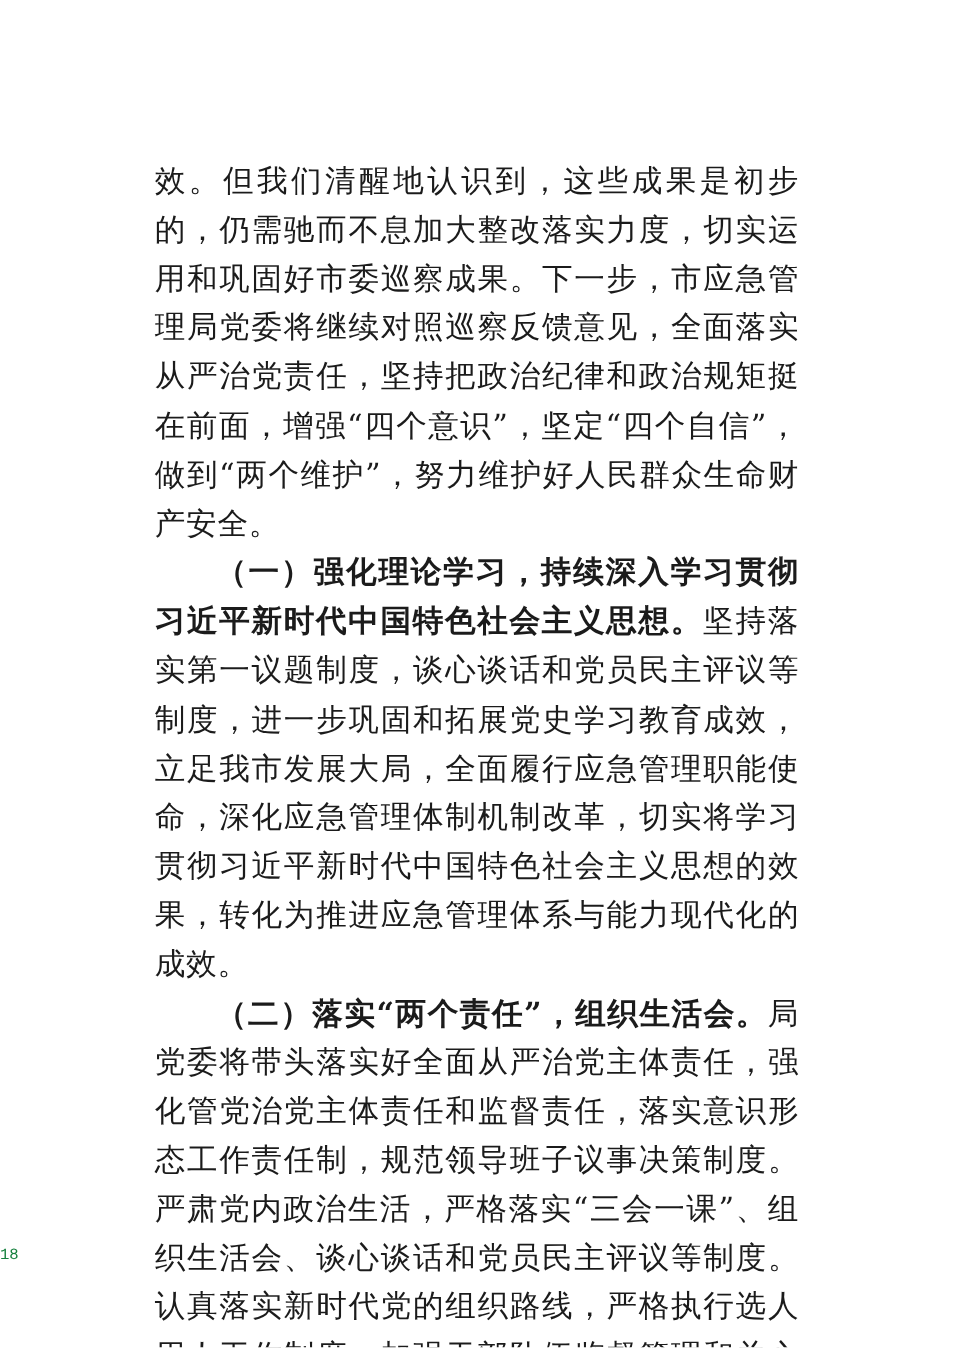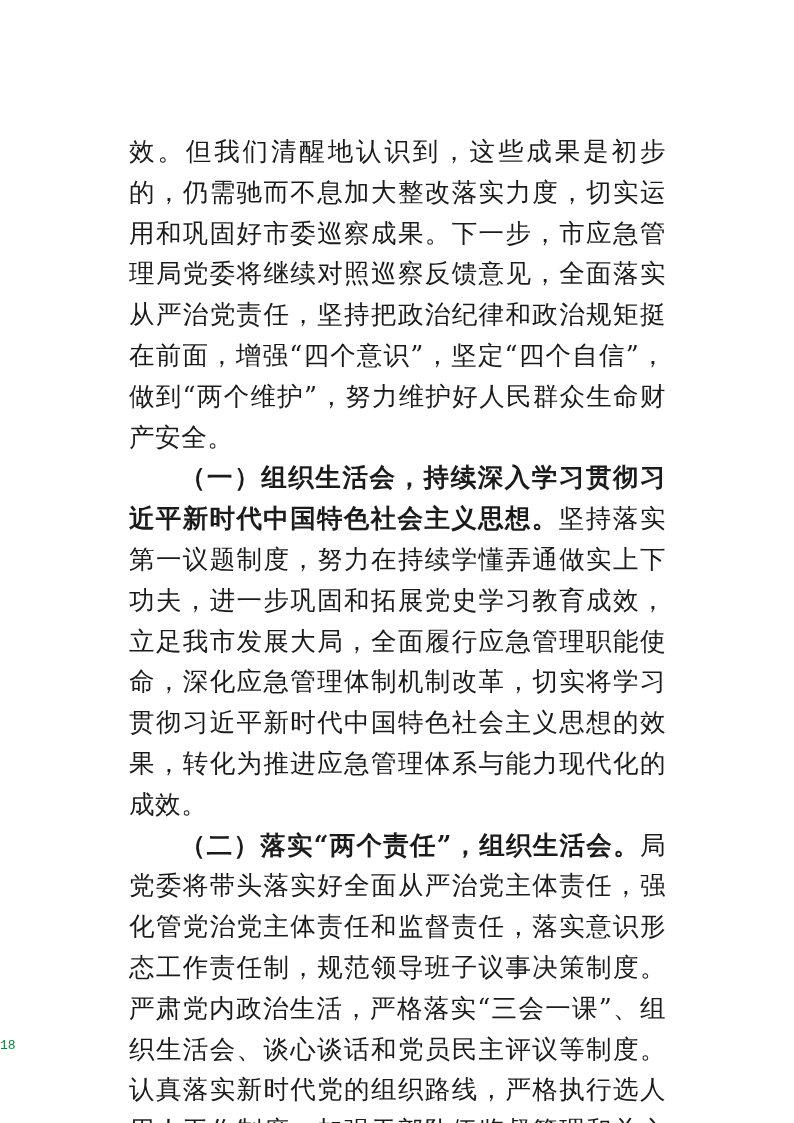--- a/index.html
+++ b/index.html
@@ -54,21 +54,21 @@
 </style>
 </head>
 <body>
 
 <div class="page">
 
   <div class="body-area">
 
     <p class="para"><span>效。但我们清醒地认识到，这些成果是初步的，仍需驰而不息加大整改落实力度，切实运用和巩固好市委巡察成果。下一步，市应急管理局党委将继续对照巡察反馈意见，全面落实从严治党责任，坚持把政治纪律和政治规矩挺在前面，增强“四个意识”，坚定“四个自信”，做到“两个维护”，努力维护好人民群众生命财产安全。</span></p>
 
-    <p class="para indent"><span class="lead">（一）组织生活会，持续深入学习贯彻习近平新时代中国特色社会主义思想。</span><span>坚持落实第一议题制度，努力在持续学懂弄通做实上下功夫，进一步巩固和拓展党史学习教育成效，立足我市发展大局，全面履行应急管理职能使命，深化应急管理体制机制改革，切实将学习贯彻习近平新时代中国特色社会主义思想的效果，转化为推进应急管理体系与能力现代化的成效。</span></p>
+    <p class="para indent"><span class="lead">（一）强化理论学习，持续深入学习贯彻习近平新时代中国特色社会主义思想。</span><span>坚持落实第一议题制度，谈心谈话和党员民主评议等制度，进一步巩固和拓展党史学习教育成效，立足我市发展大局，全面履行应急管理职能使命，深化应急管理体制机制改革，切实将学习贯彻习近平新时代中国特色社会主义思想的效果，转化为推进应急管理体系与能力现代化的成效。</span></p>
 
     <p class="para indent"><span class="lead">（二）落实“两个责任”，组织生活会。</span><span>局党委将带头落实好全面从严治党主体责任，强化管党治党主体责任和监督责任，落实意识形态工作责任制，规范领导班子议事决策制度。严肃党内政治生活，严格落实“三会一课”、组织生活会、谈心谈话和党员民主评议等制度。认真落实新时代党的组织路线，严格执行选人用人工作制度，加强干部队伍监督管理和关心关爱，不断涵养风清气正、干事创业的良好政治</span></p>
 
   </div>
 
   <div class="page-number">18</div>
 
 </div>
 
 </body></html>

